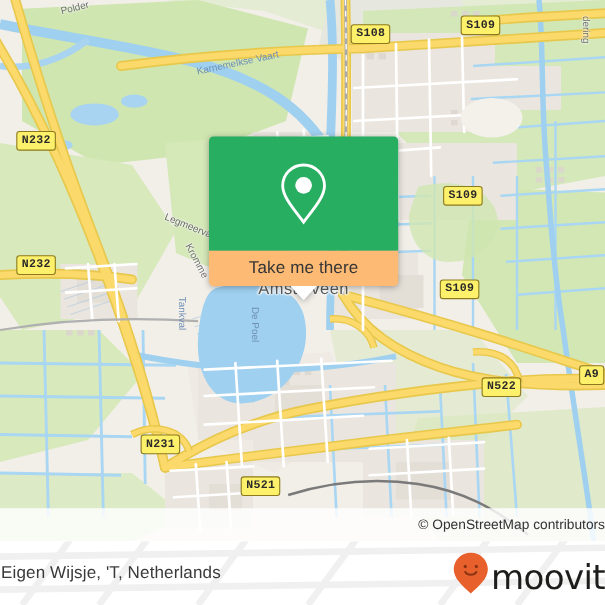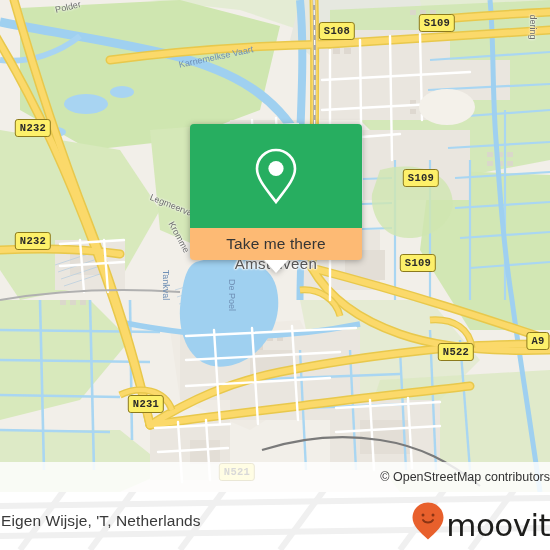--- a/index.html
+++ b/index.html
@@ -414,21 +414,21 @@
 
     <div class="shield" style="left:337px; top:31px;">S108</div>
     <div class="shield" style="left:437px; top:23px;">S109</div>
     <div class="shield" style="left:33px; top:128px;">N232</div>
     <div class="shield" style="left:421px; top:178px;">S109</div>
     <div class="shield" style="left:33px; top:241px;">N232</div>
     <div class="shield" style="left:418px; top:263px;">S109</div>
     <div class="shield" style="left:456px; top:340px;margin-top:12px;">N522</div>
     <div class="shield" style="left:538px; top:341px;">A9</div>
     <div class="shield" style="left:126px; top:404px;margin-left:20px;">N231</div>
-    <div class="shield" style="left:237px; top:472px;">N521</div>
+    <div class="shield" style="left:237px; top:442px;">N521</div>
 
     <div id="callout">
       <div id="callout-tail"></div>
       <div id="callout-head" style="background: rgb(39, 174, 96);">
         <svg width="46" height="58" viewBox="0 0 46 58">
           <path d="M23 3 C12.5 3 4 11.4 4 21.8 C4 32 14 43 23 55 C32 43 42 32 42 21.8 C42 11.4 33.5 3 23 3 Z" fill="none" stroke="#ffffff" stroke-width="2.6"></path>
           <circle cx="23" cy="21.5" r="7.6" fill="#ffffff"></circle>
         </svg>
       </div>
       <div id="callout-foot" style="background: #fdba74;">

